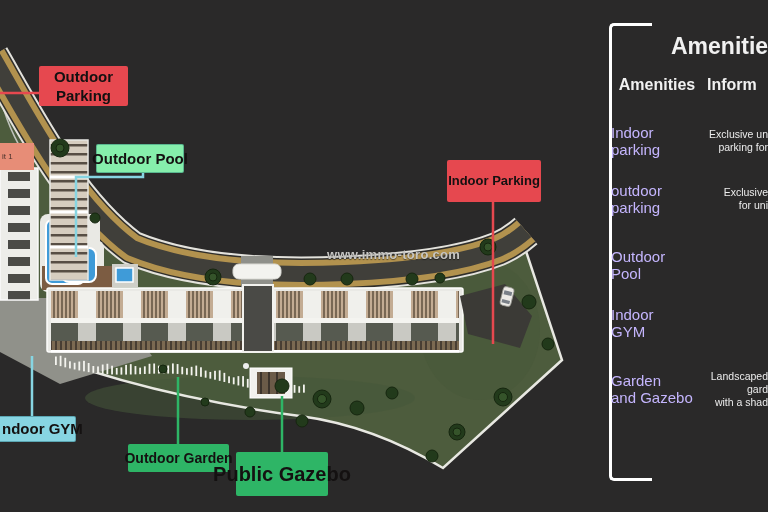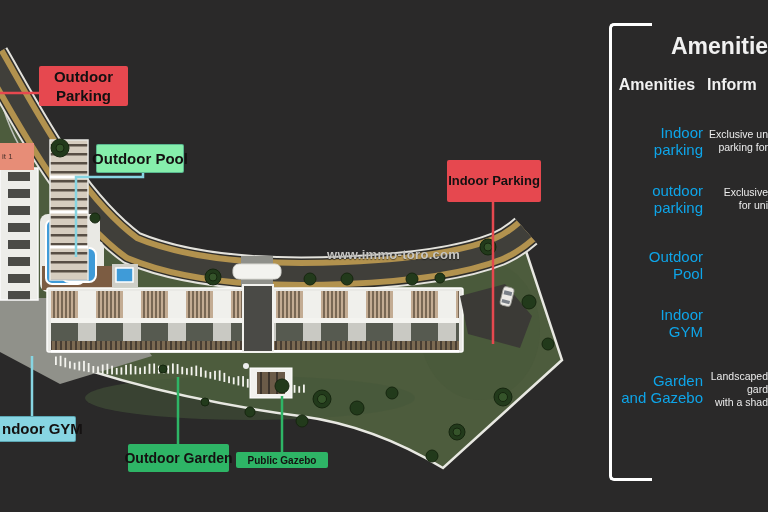--- a/index.html
+++ b/index.html
@@ -9,39 +9,39 @@
   
   .lbl{position:absolute;display:flex;align-items:center;justify-content:center;
        text-align:center;font-weight:700;color:#141111;border-radius:2px;line-height:1.3;}
   .lbl-outdoor-parking{left:39px;top:66px;width:89px;height:40px;font-size:15px;}
   .lbl-outdoor-pool{left:96px;top:144px;width:86px;height:27px;font-size:15px;white-space:nowrap;
        border:1px solid rgba(10,80,92,.35);}
   .lbl-indoor-parking{left:447px;top:160px;width:94px;height:42px;font-size:13px;white-space:nowrap;}
   .lbl-indoor-gym{left:-16px;top:416px;width:92px;height:26px;font-size:15px;white-space:nowrap;
        justify-content:flex-start;padding-left:17px;box-sizing:border-box;border:1px solid rgba(10,80,92,.35);}
   .lbl-outdoor-garden{left:128px;top:444px;width:101px;height:28px;font-size:14px;white-space:nowrap;}
-  .lbl-public-gazebo{left:236px;top:452px;width:92px;height:16px;font-size:10px;white-space:nowrap;}
+  .lbl-public-gazebo{left:236px;top:452px;width:92px;height:44px;font-size:20px;white-space:nowrap;}
   .watermark{position:absolute;left:327px;top:247px;font-size:13px;font-weight:700;
        color:#c7c6c3;letter-spacing:.3px;text-shadow:0 1px 1px rgba(0,0,0,.5);}
   
   .panel{position:absolute;left:609px;top:0;width:159px;height:512px;color:#f1f1f1;}
   .bracket{position:absolute;left:0;top:23px;width:40px;height:452px;
        border-left:3px solid #fff;border-top:3px solid #fff;border-bottom:3px solid #fff;
        border-radius:5px 0 0 5px;}
   .ptitle{position:absolute;left:62px;top:33px;font-size:23px;font-weight:700;white-space:nowrap;}
   .phead{position:absolute;top:76px;left:0;right:0;height:22px;}
   .phead .h1{position:absolute;left:2px;width:92px;text-align:center;font-size:16px;font-weight:700;}
   .phead .h2{position:absolute;left:98px;right:0;text-align:left;font-size:16px;font-weight:700;white-space:nowrap;}
   .prow{position:absolute;left:2px;right:0;display:flex;align-items:center;}
   .prow:nth-of-type(4){top:112px;height:58px;}
   .prow:nth-of-type(5){top:170px;height:58px;}
   .prow:nth-of-type(6){top:232px;height:66px;}
   .prow:nth-of-type(7){top:294px;height:58px;}
   .prow:nth-of-type(8){top:356px;height:66px;}
-  .pname{width:92px;text-align:right;font-size:15px;line-height:17px;color:#0ea5e9;}
+  .pname{width:92px;text-align:left;font-size:15px;line-height:17px;color:#c4b5fd;}
   .pinfo{flex:1;text-align:right;font-size:10.5px;line-height:13px;color:#ececec;white-space:nowrap;}
   .pinfo div:empty{display:none;}
 </style>
 </head>
 <body>
 
 <div class="root">
 
   <svg width="600" height="512" viewBox="0 0 600 512">
     <defs>

